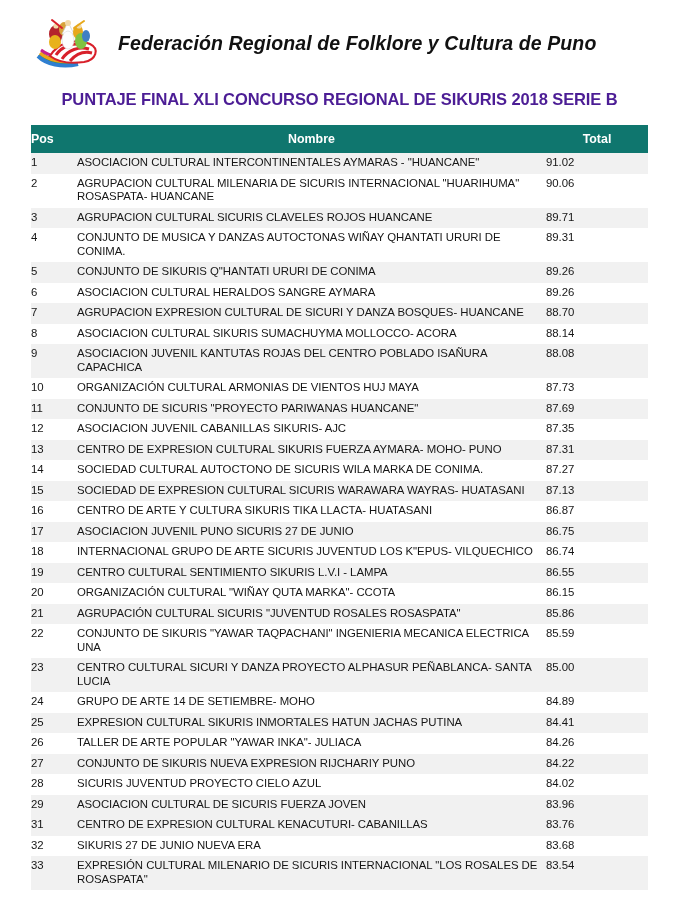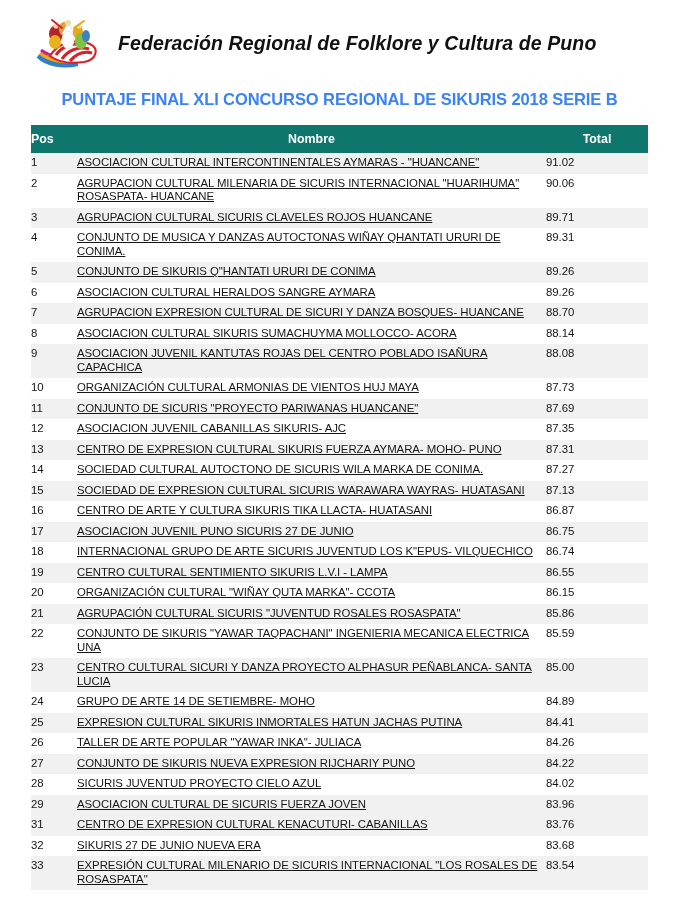--- a/index.html
+++ b/index.html
@@ -45,21 +45,21 @@
     letter-spacing: 0.1px;
     color: #111111;
     white-space: nowrap;
   }
 
   
   .doc-title {
     text-align: center;
     font-size: 16.5px;
     font-weight: bold;
-    color: #3b82f6;
+    color: #4c1d95;
     letter-spacing: -0.1px;
     margin: 18px 0 0 0;
     padding: 0 2px;
     white-space: nowrap;
   }
 
   
   .table-wrap {
     margin: 16px 32px 0 31px;
   }
@@ -83,21 +83,21 @@
   th.col-total { width: 102px; text-align: center; padding-right: 12px;}
 
   table.rank tbody td {
     vertical-align: top;
     padding: 3px 0 4px 0;
     line-height: 13.5px;
     color: #161616;
     letter-spacing: -0.05px;
   }
   td.c-pos   { text-align: left; padding-left: 11px; width: 46px; }
-  td.c-name  { text-align: left; padding-right: 8px; text-decoration: underline; }
+  td.c-name  { text-align: left; padding-right: 8px; }
   td.c-total { text-align: left; padding-left: 6px; }
 
   tr.shade td { background: #f1f1f1; }
   tr.plain td { background: #ffffff; }
 </style>
 </head>
 <body>
 
 <div class="page">
 

